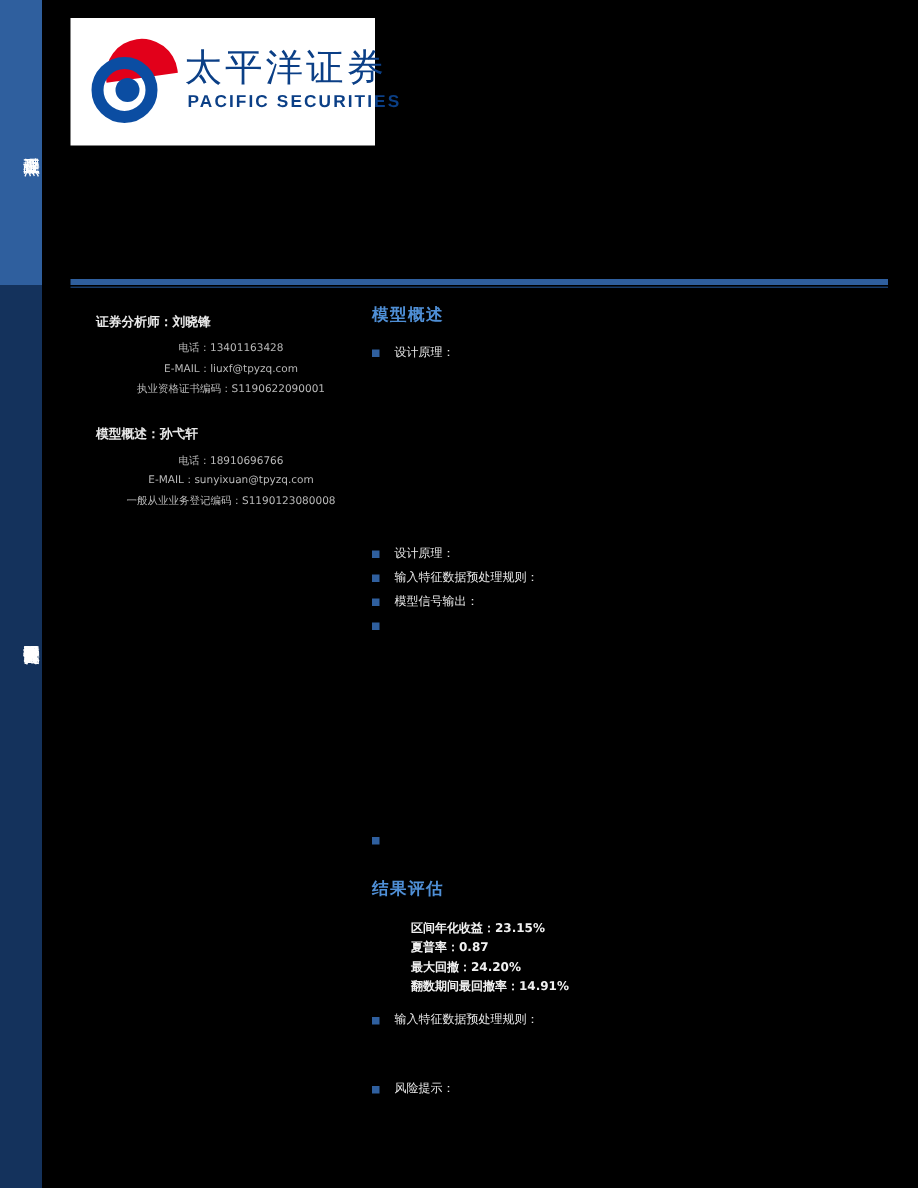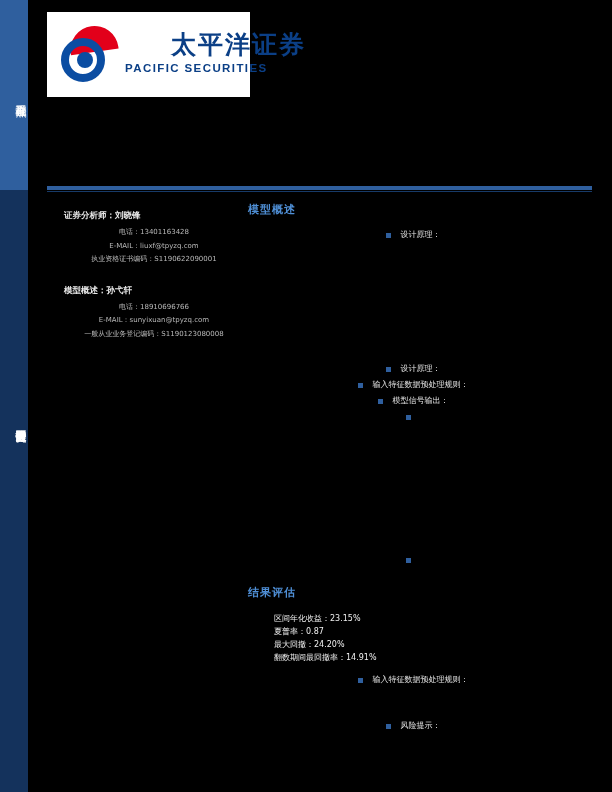--- a/index.html
+++ b/index.html
@@ -116,26 +116,25 @@
     width: 16px;
     height: 16px;
     background: #0b4da2;
     border-radius: 50%;
   }
   .logo-cn {
     position: absolute;
     left: 76px;
     top: 16px;
     font-size: 25px;
-    font-weight: bold;
+    font-weight: normal;
     color: #0b3f86;
     letter-spacing: 2px;
     font-family: "DejaVu Sans", sans-serif;
     white-space: nowrap;
-    margin-left: 48px;
   }
   .logo-en {
     position: absolute;
     left: 78px;
     top: 50px;
     font-size: 11.5px;
     font-weight: bold;
     color: #0b3f86;
     letter-spacing: 1.4px;
     font-family: "Liberation Sans", sans-serif;
@@ -225,21 +224,20 @@
     font-weight: bold;
     font-family: "DejaVu Sans", sans-serif;
     letter-spacing: 1px;
     margin: 0 0 12px 0;
   }
   .bullet-row {
     display: flex;
     align-items: flex-start;
     margin-bottom: 4px;
     min-height: 11px;
-    justify-content: center;
   }
   .bullet-sq {
     width: 5px;
     height: 5px;
     background: #2f5f9e;
     margin-top: 4px;
     margin-right: 10px;
     flex: 0 0 auto;
   }
   .bullet-txt {
@@ -249,21 +247,21 @@
     line-height: 12px;
   }
   .spacer-1 { height: 118px; }
 
   .metrics {
     margin: 4px 0 10px 26px;
   }
   .metric-line {
     color: #f0f0f0;
     font-size: 8px;
-    font-weight: normal;
+    font-weight: bold;
     font-family: "DejaVu Sans", sans-serif;
     line-height: 13px;
     white-space: nowrap;
   }
   .gap-a { height: 30px; }
   .gap-b { height: 16px; }
 </style>
 </head>
 <body>
 

